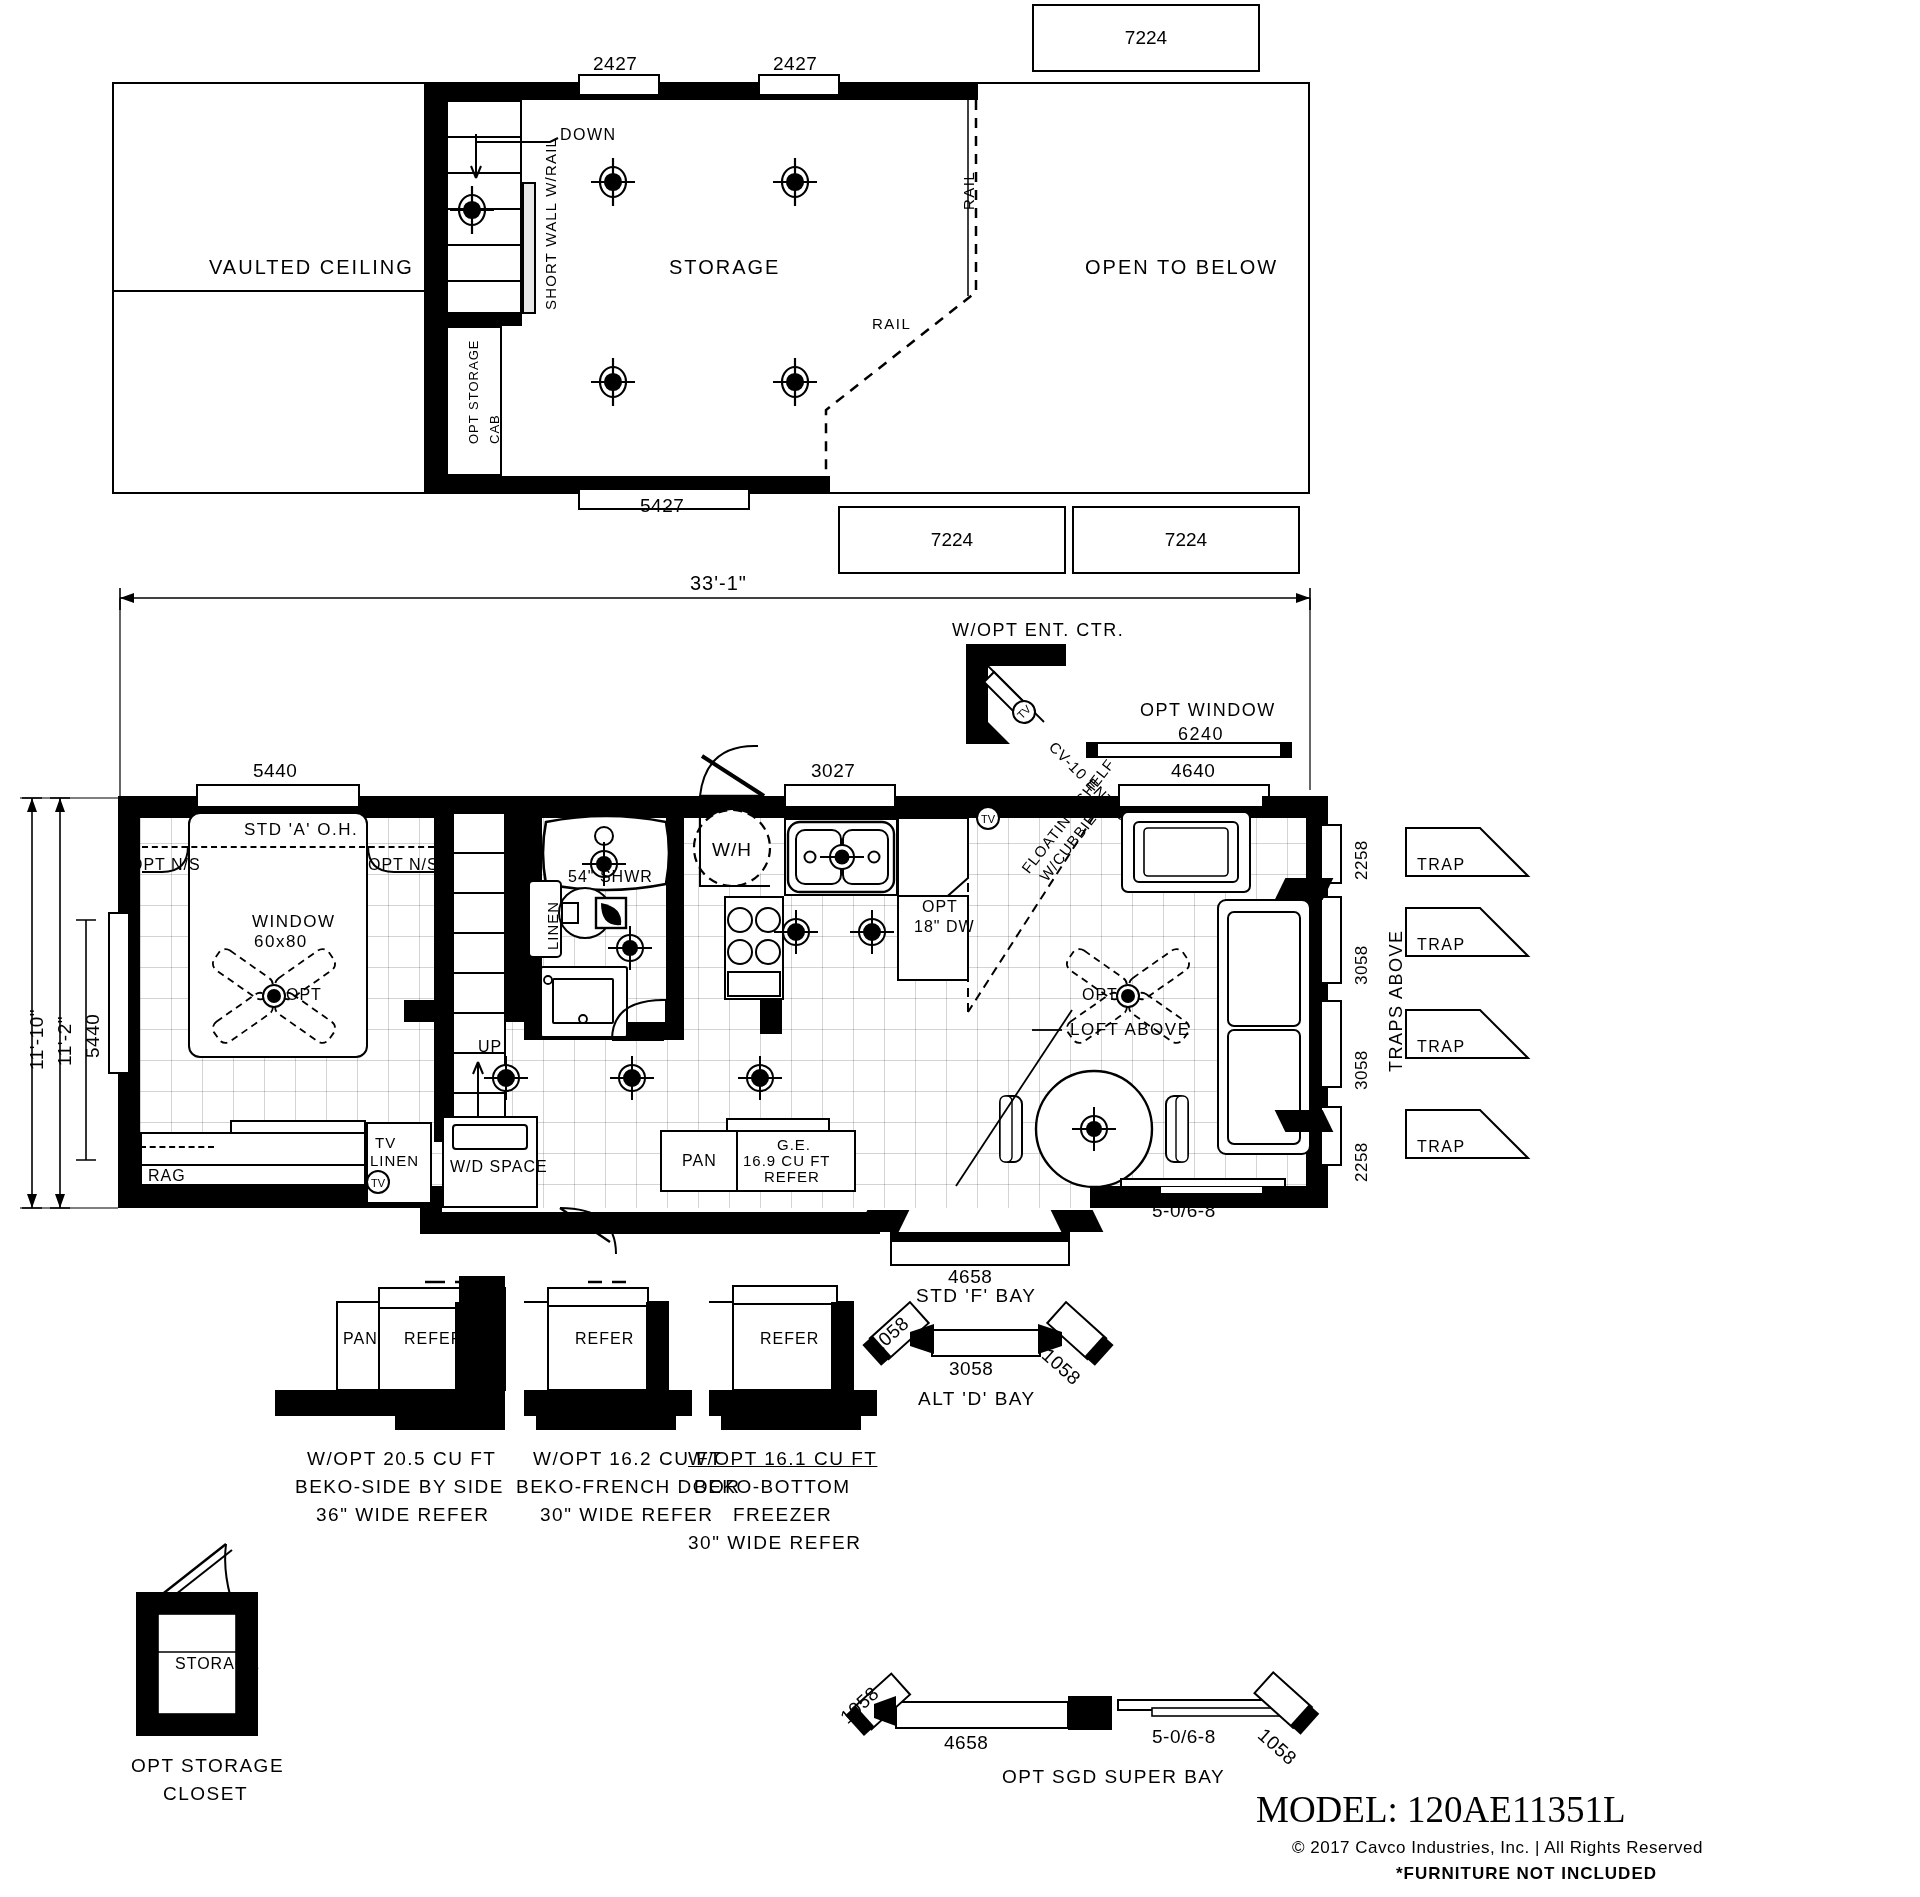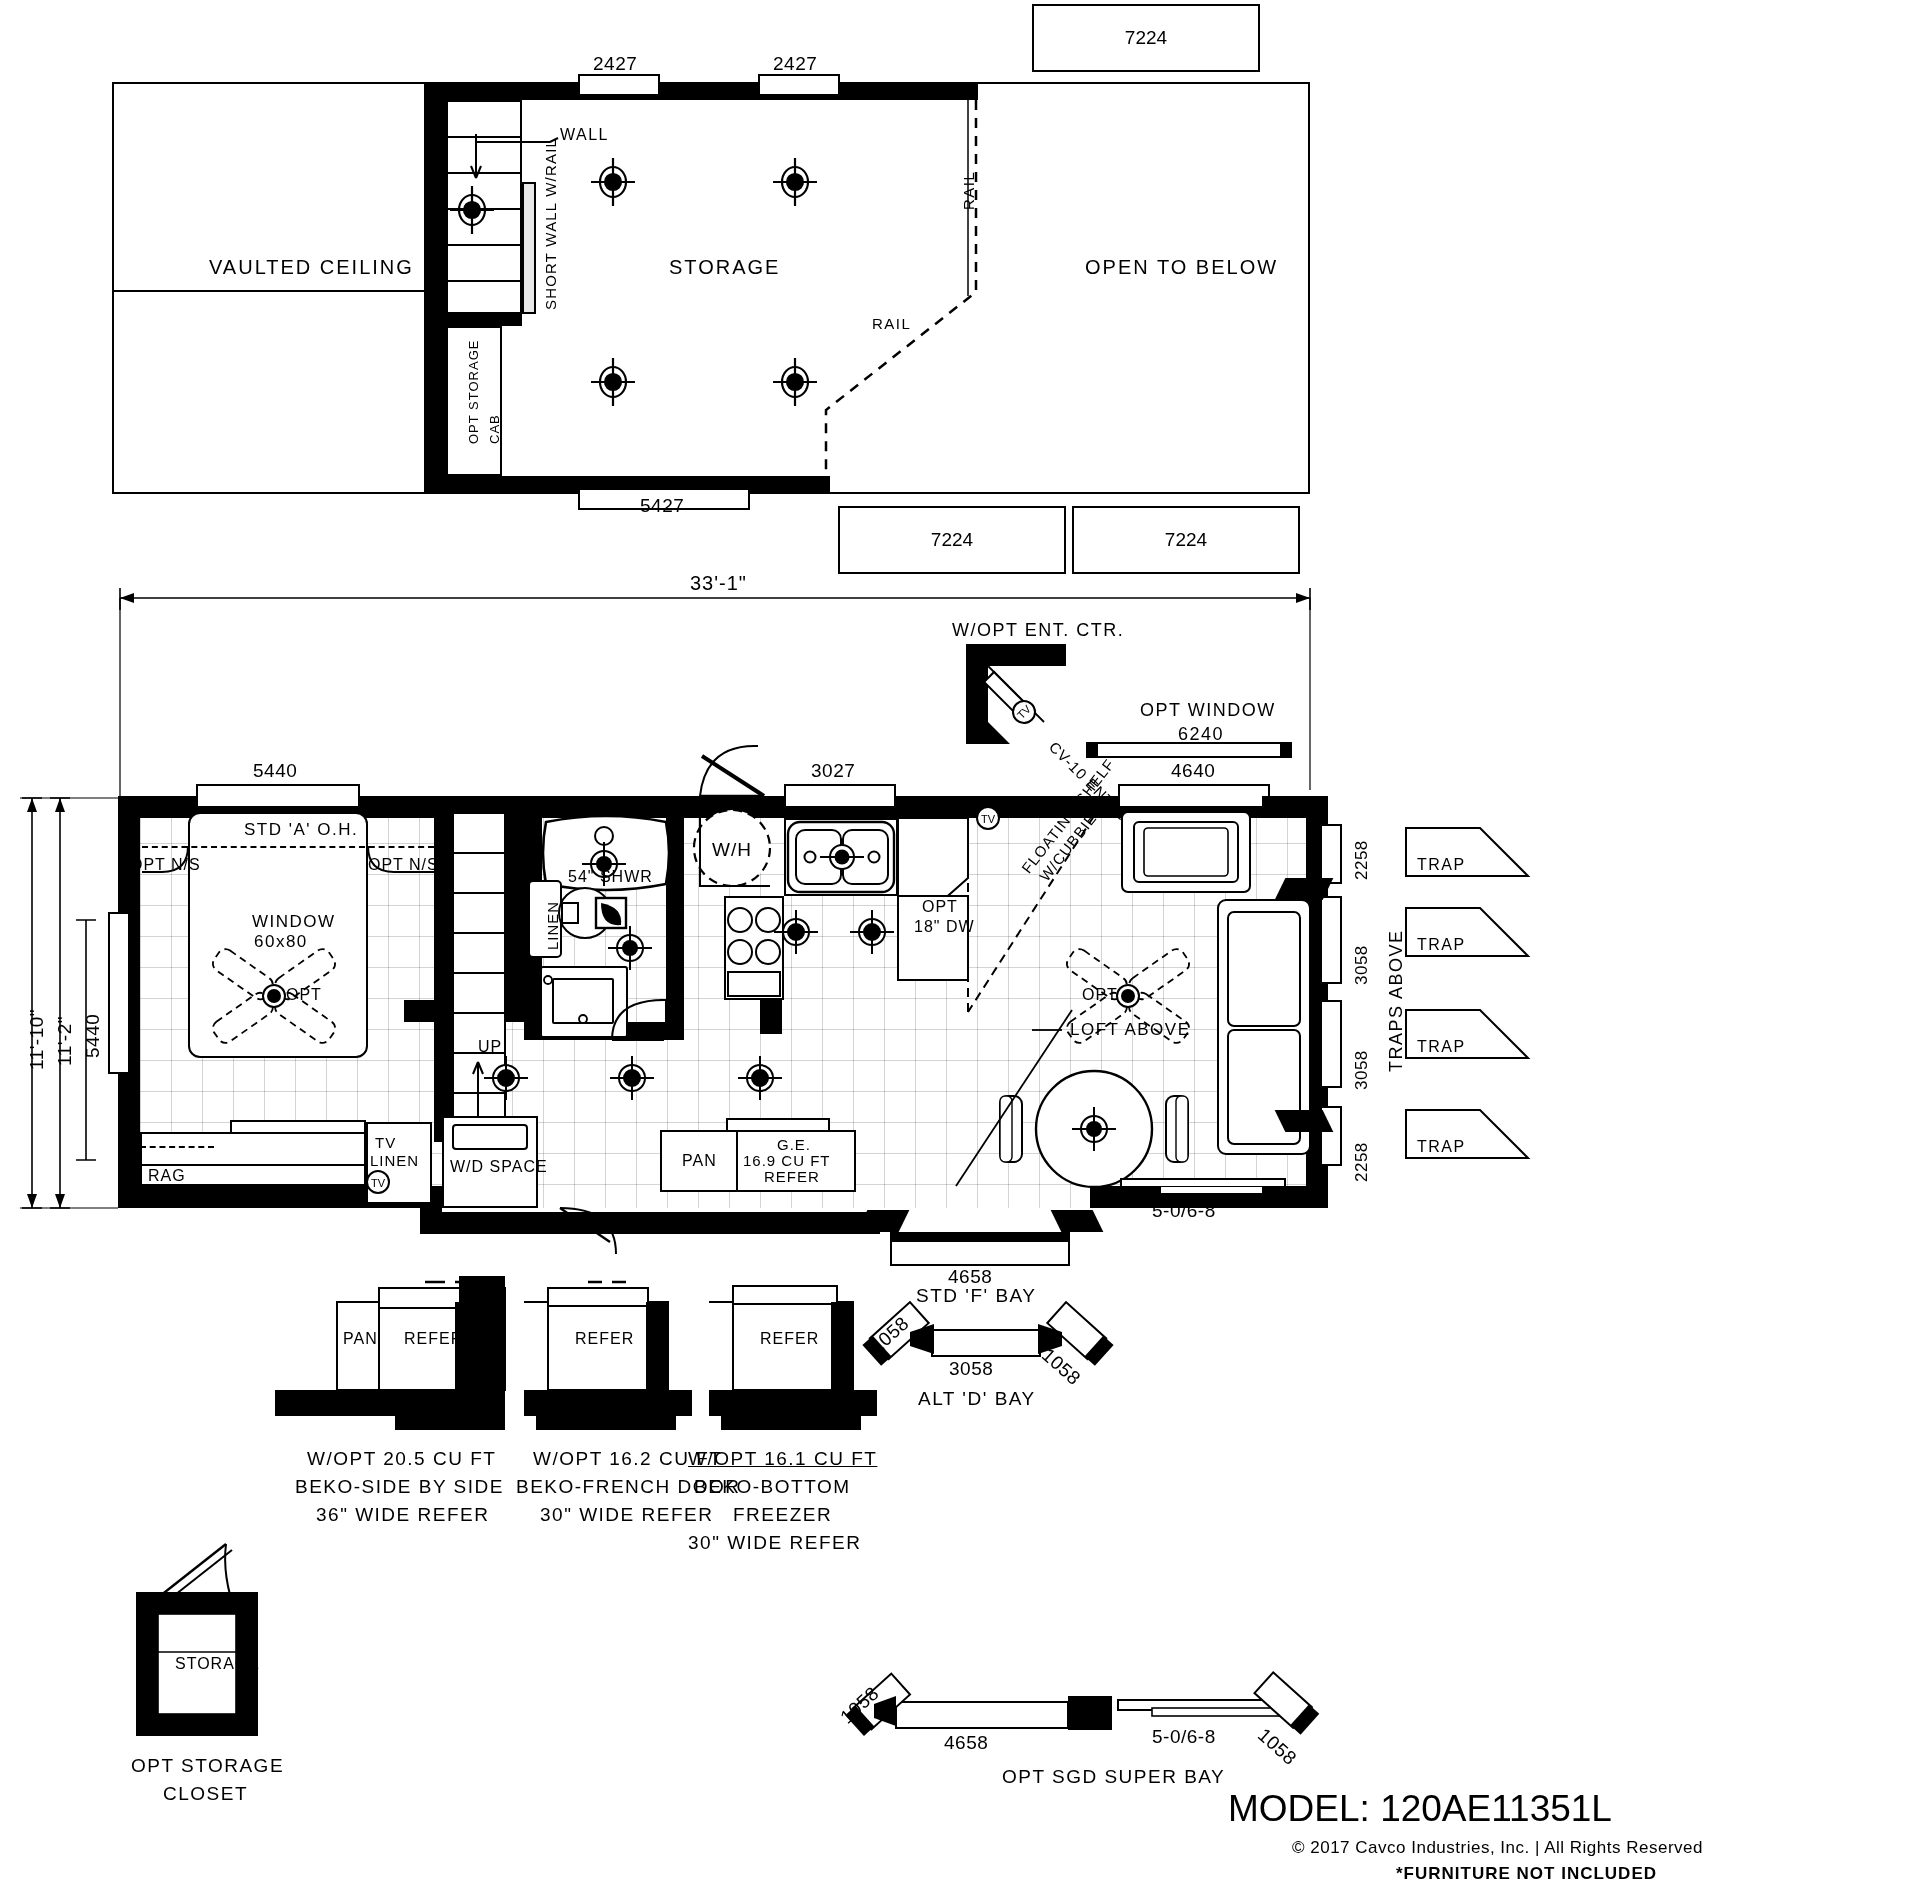--- a/index.html
+++ b/index.html
@@ -99,21 +99,21 @@
     <div class="win" style="left:578px;top:488px;width:172px;height:22px;"></div>
 
     <div class="lbl" style="left:593px;top:53px;font-size:19px;">2427</div>
     <div class="lbl" style="left:773px;top:53px;font-size:19px;">2427</div>
     <div class="lbl" style="left:640px;top:495px;font-size:19px;">5427</div>
 
     <div class="lbl" style="left:209px;top:256px;font-size:20px;letter-spacing:2px;">VAULTED CEILING</div>
     <div class="lbl" style="left:669px;top:256px;font-size:20px;letter-spacing:2px;">STORAGE</div>
     <div class="lbl" style="left:1085px;top:256px;font-size:20px;letter-spacing:2px;">OPEN TO BELOW</div>
 
-    <div class="lbl" style="left:560px;top:126px;font-size:16px;letter-spacing:1.5px;">WALL</div>
+    <div class="lbl" style="left:560px;top:126px;font-size:16px;letter-spacing:1.5px;">DOWN</div>
     <div class="lbl rot90" style="left:960px;top:210px;font-size:15px;letter-spacing:1.5px;">RAIL</div>
     <div class="lbl" style="left:872px;top:315px;font-size:15px;letter-spacing:1.5px;">RAIL</div>
     <div class="lbl rot90" style="left:542px;top:310px;font-size:15px;letter-spacing:1.2px;">SHORT WALL W/RAIL</div>
     <div class="lbl rot90" style="left:466px;top:444px;font-size:13px;letter-spacing:1px;">OPT STORAGE</div>
     <div class="lbl rot90" style="left:487px;top:444px;font-size:13px;letter-spacing:1px;">CAB</div>
 
     <div class="box" style="left:1032px;top:4px;width:228px;height:68px;font-size:19px;">7224</div>
     <div class="box" style="left:838px;top:506px;width:228px;height:68px;font-size:19px;">7224</div>
     <div class="box" style="left:1072px;top:506px;width:228px;height:68px;font-size:19px;">7224</div>
   </div>
@@ -619,18 +619,18 @@
       </svg>
       <div class="lbl" style="left:836px;top:1712px;font-size:19px;transform:rotate(-42deg);transform-origin:left top;">1058</div>
       <div class="lbl" style="left:944px;top:1732px;font-size:19px;">4658</div>
       <div class="lbl" style="left:1152px;top:1726px;font-size:19px;">5-0/6-8</div>
       <div class="lbl" style="left:1268px;top:1724px;font-size:19px;transform:rotate(42deg);transform-origin:left top;">1058</div>
       <div class="lbl" style="left:1002px;top:1766px;font-size:19px;letter-spacing:1.5px;">OPT SGD SUPER BAY</div>
     </div>
   </div>
 
   <div>
-    <div class="lbl" style="left:1228px;top:1788px;font-size:37px;letter-spacing:0px;">MODEL: 120AE11351L</div>
+    <div class="lbl" style="left:1256px;top:1788px;font-size:37px;letter-spacing:0px;font-family:Liberation Serif, serif;">MODEL: 120AE11351L</div>
     <div class="lbl" style="left:1292px;top:1838px;font-size:17px;">© 2017 Cavco Industries, Inc. | All Rights Reserved</div>
     <div class="lbl" style="left:1396px;top:1864px;font-size:17px;font-weight:bold;letter-spacing:1px;">*FURNITURE NOT INCLUDED</div>
   </div>
 
 </div>
 
 </body></html>

